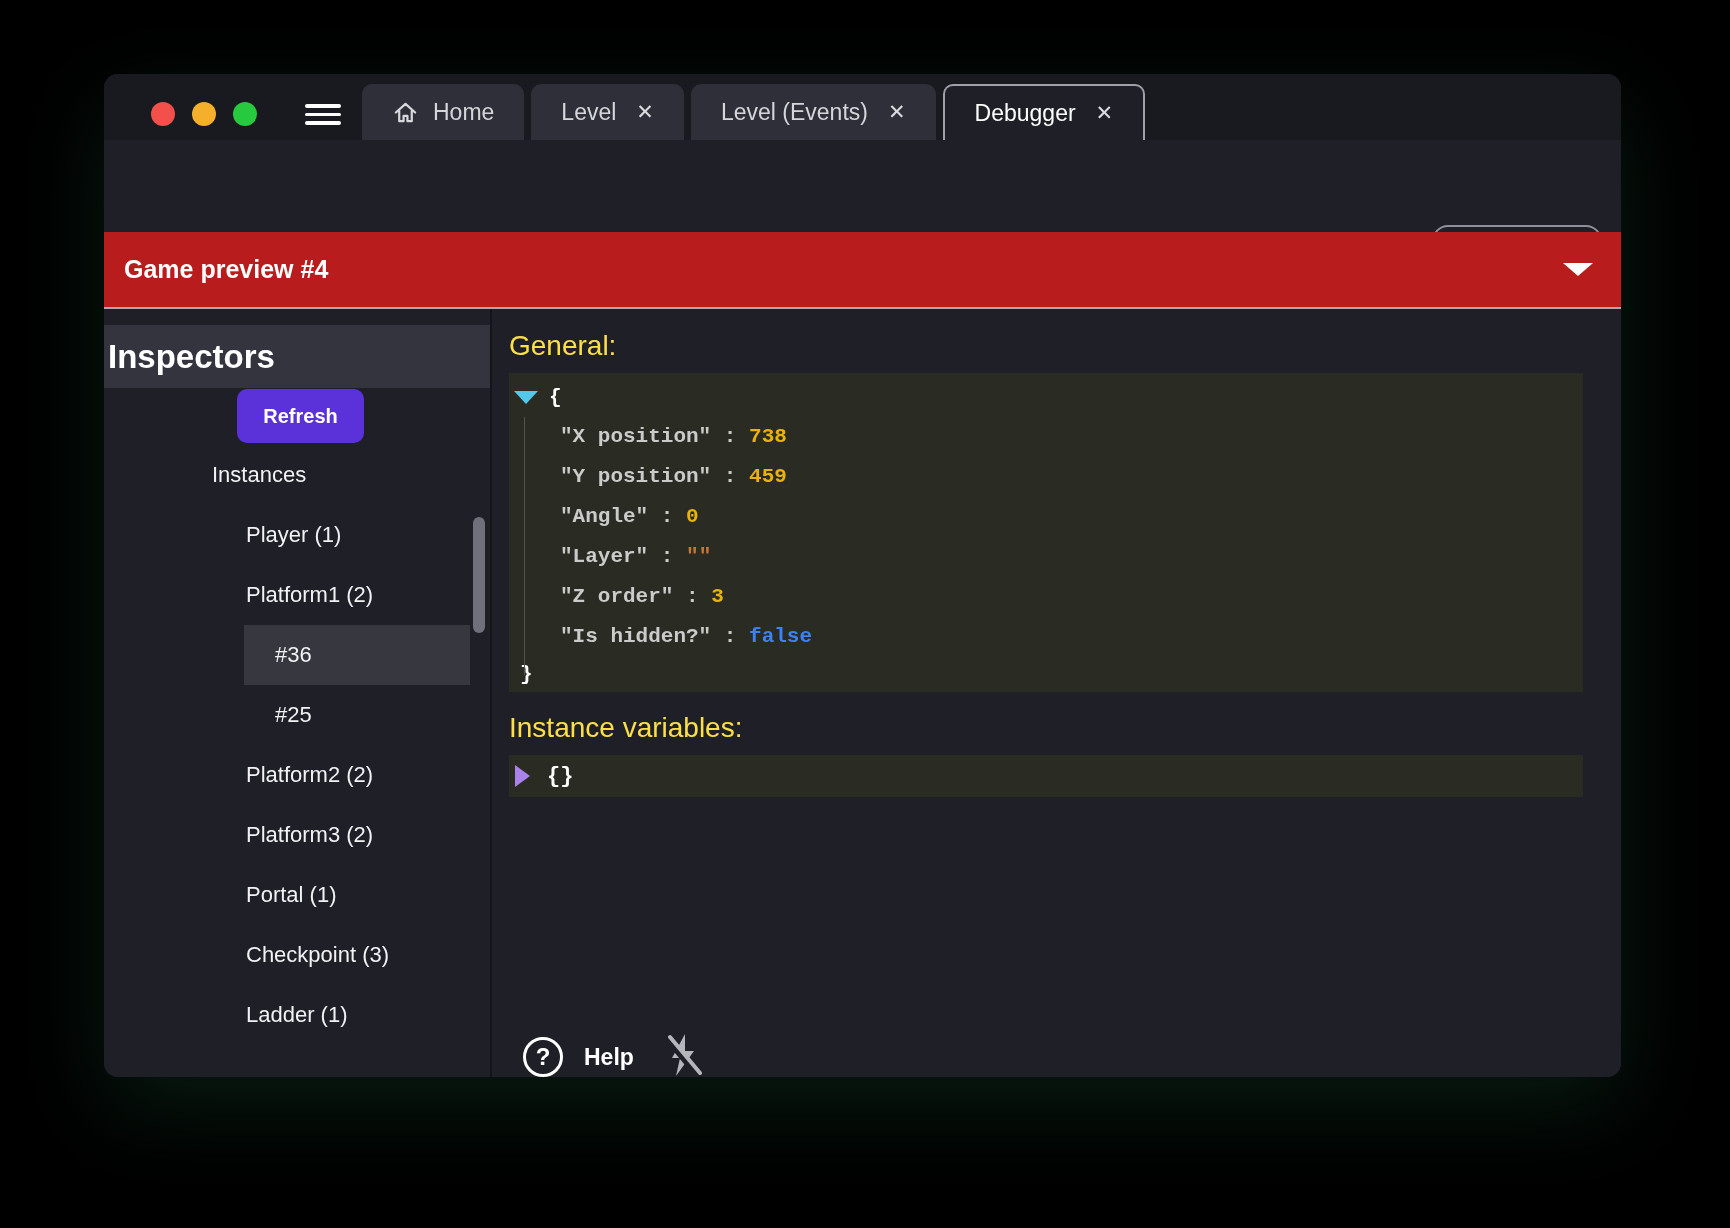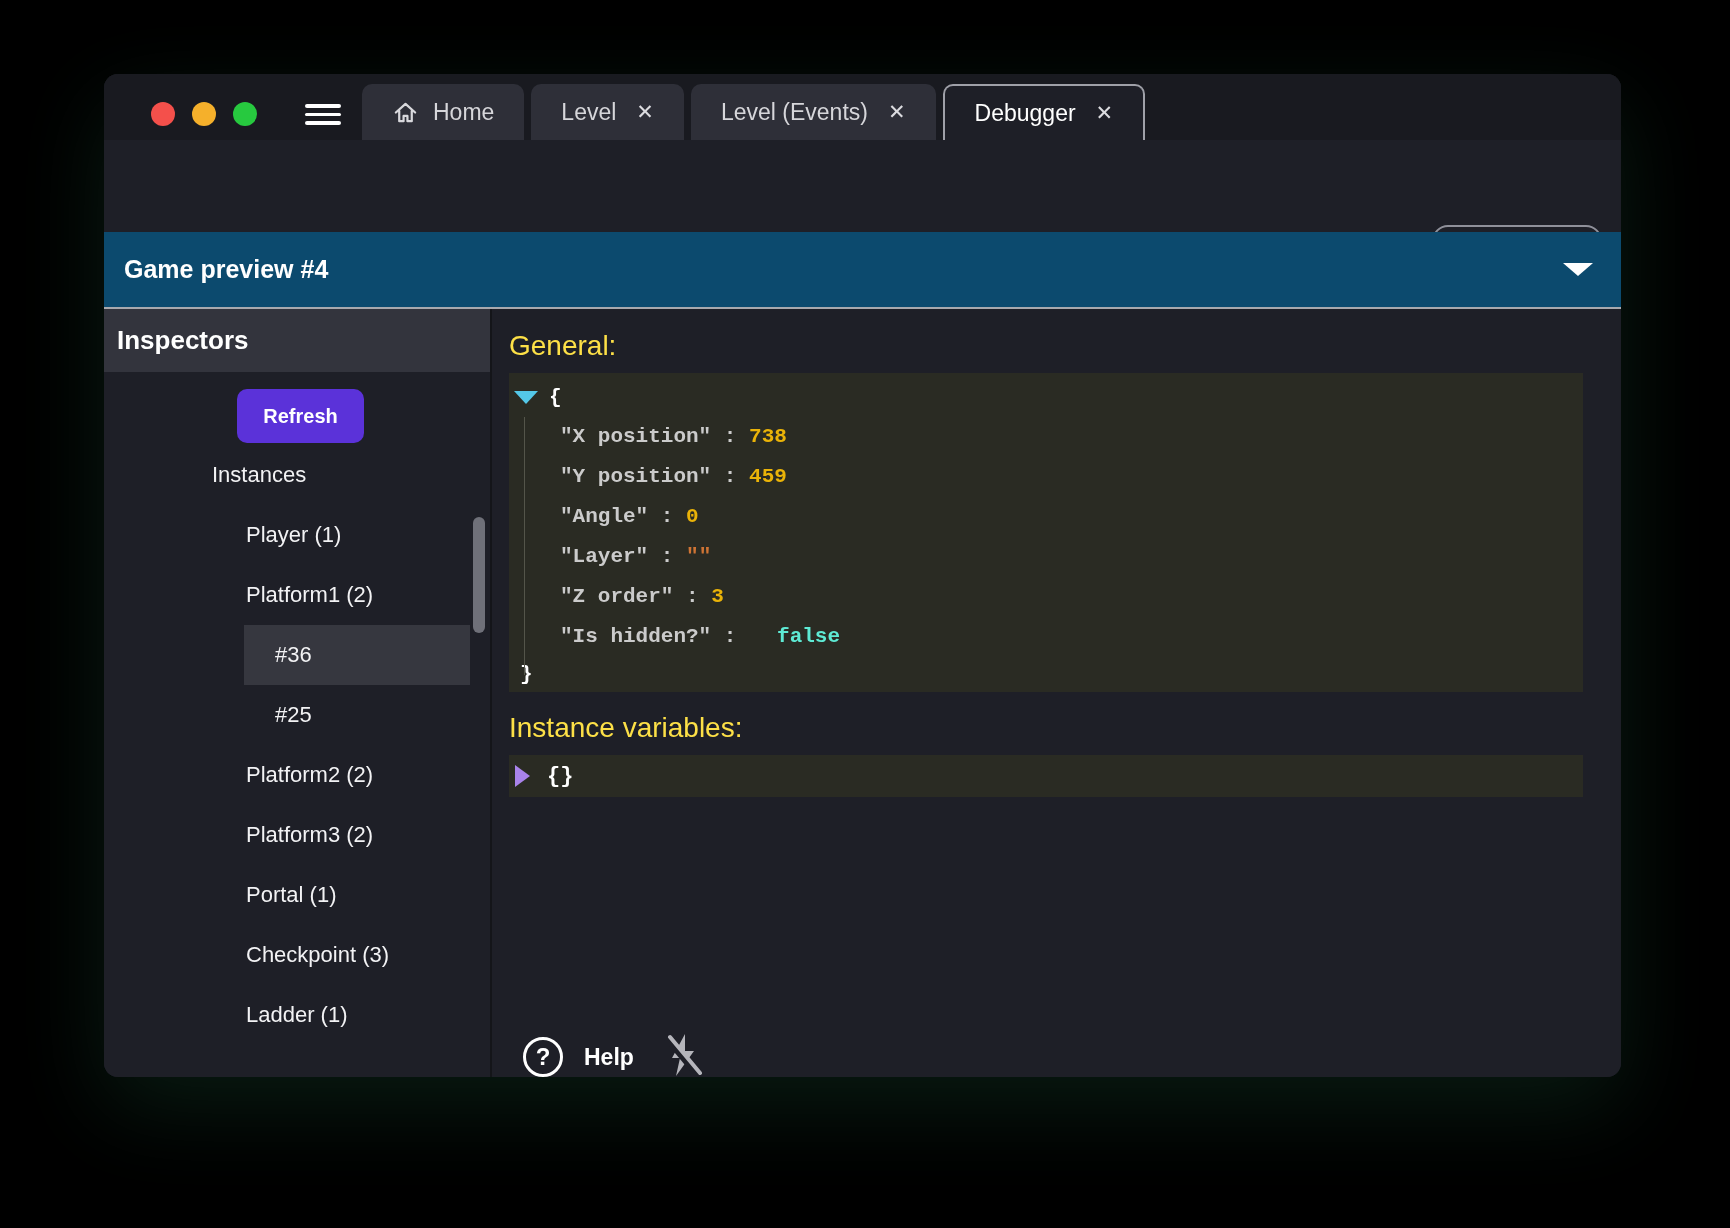--- a/index.html
+++ b/index.html
@@ -36,30 +36,30 @@
   .console-btn{left:1277px;top:98px;}
   .pause-btn{
     position:absolute;left:1328px;top:85px;width:170px;height:58px;box-sizing:border-box;
     border:2px solid #8f909a;border-radius:16px;display:flex;align-items:center;justify-content:center;
     gap:18px;cursor:pointer;background:transparent;
   }
   .pause-bars{display:flex;gap:8px;}
   .pause-bars span{display:block;width:4px;height:24px;background:#ded5f2;border-radius:2px;}
   .pause-label{font-size:22px;font-weight:700;color:#e9e2f6;}
   
-  .preview-bar{position:absolute;top:158px;left:0;right:0;height:88px;background:#0c4a6e;}
+  .preview-bar{position:absolute;top:158px;left:0;right:0;height:88px;background:#b91c1c;}
   .preview-title{position:absolute;left:20px;top:0;height:75px;display:flex;align-items:center;font-size:25px;font-weight:600;color:#fff;}
   .preview-chevron{
     position:absolute;left:1459px;top:31px;width:0;height:0;cursor:pointer;
     border-left:15px solid transparent;border-right:15px solid transparent;border-top:13px solid #fff;
   }
   .divider{position:absolute;top:233px;left:0;right:0;height:2px;background:#a8a9ae;}
   
   .sidebar{position:absolute;top:235px;left:0;width:386px;bottom:0;background:#1e1f27;overflow:hidden;}
-  .inspectors-header{height:63px;background:#33343d;display:flex;align-items:center;padding-left:13px;font-size:26px;font-weight:600;color:#fff;}
+  .inspectors-header{height:63px;background:#33343d;display:flex;align-items:center;padding-left:4px;font-size:33px;font-weight:600;color:#fff;margin-top:16px;}
   .refresh-btn{
     position:absolute;left:133px;top:80px;width:127px;height:54px;background:#5b32d9;border:none;
     border-radius:10px;color:#fff;font-size:20px;font-weight:700;font-family:"Liberation Sans",sans-serif;cursor:pointer;
   }
   .instances-label{position:absolute;left:108px;top:153px;font-size:22px;color:#f2f2f4;}
   .tree{position:absolute;left:0;top:196px;right:0;}
   .tree-item{height:60px;margin-left:140px;width:226px;display:flex;align-items:center;font-size:22px;color:#f2f2f4;cursor:pointer;box-sizing:border-box;}
   .tree-item.lvl1{padding-left:2px;}
   .tree-item.lvl2{padding-left:31px;}
   .tree-item.selected{background:#36373f;}
@@ -78,21 +78,21 @@
   .json-open{height:38px;display:flex;align-items:center;padding-left:5px;}
   .tri-down{
     width:0;height:0;border-left:12px solid transparent;border-right:12px solid transparent;
     border-top:13px solid #54c8e8;cursor:pointer;
   }
   .jopen-brace{margin-left:11px;}
   .json-row{height:40px;display:flex;align-items:center;padding-left:51px;}
   .json-close{height:36px;display:flex;align-items:center;padding-left:11px;}
   .jbrace{color:#fff;}
   .jkey,.jsep{color:#cbcbcb;white-space:pre;}
-  .jval.number{color:#eab308;} .jval.string{color:#cf7434;} .jval.boolean{color:#5eead4;margin-left:28px;}
+  .jval.number{color:#eab308;} .jval.string{color:#cf7434;} .jval.boolean{color:#3b82f6;}
   .vars-panel{position:absolute;left:17px;top:446px;width:1074px;height:42px;background:#2a2b23;display:flex;align-items:center;}
   .tri-right{
     margin-left:6px;width:0;height:0;border-top:11px solid transparent;border-bottom:11px solid transparent;
     border-left:15px solid #a983ea;cursor:pointer;
   }
   .vars-value{margin-left:17px;font-family:"Liberation Mono",monospace;font-weight:700;font-size:22px;color:#fff;}
   .help-row{position:absolute;left:31px;top:723px;display:flex;align-items:center;}
   .help-circle{
     width:40px;height:40px;box-sizing:border-box;border-radius:50%;border:3.5px solid #fff;
     display:flex;align-items:center;justify-content:center;font-size:24px;font-weight:700;color:#fff;cursor:pointer;

